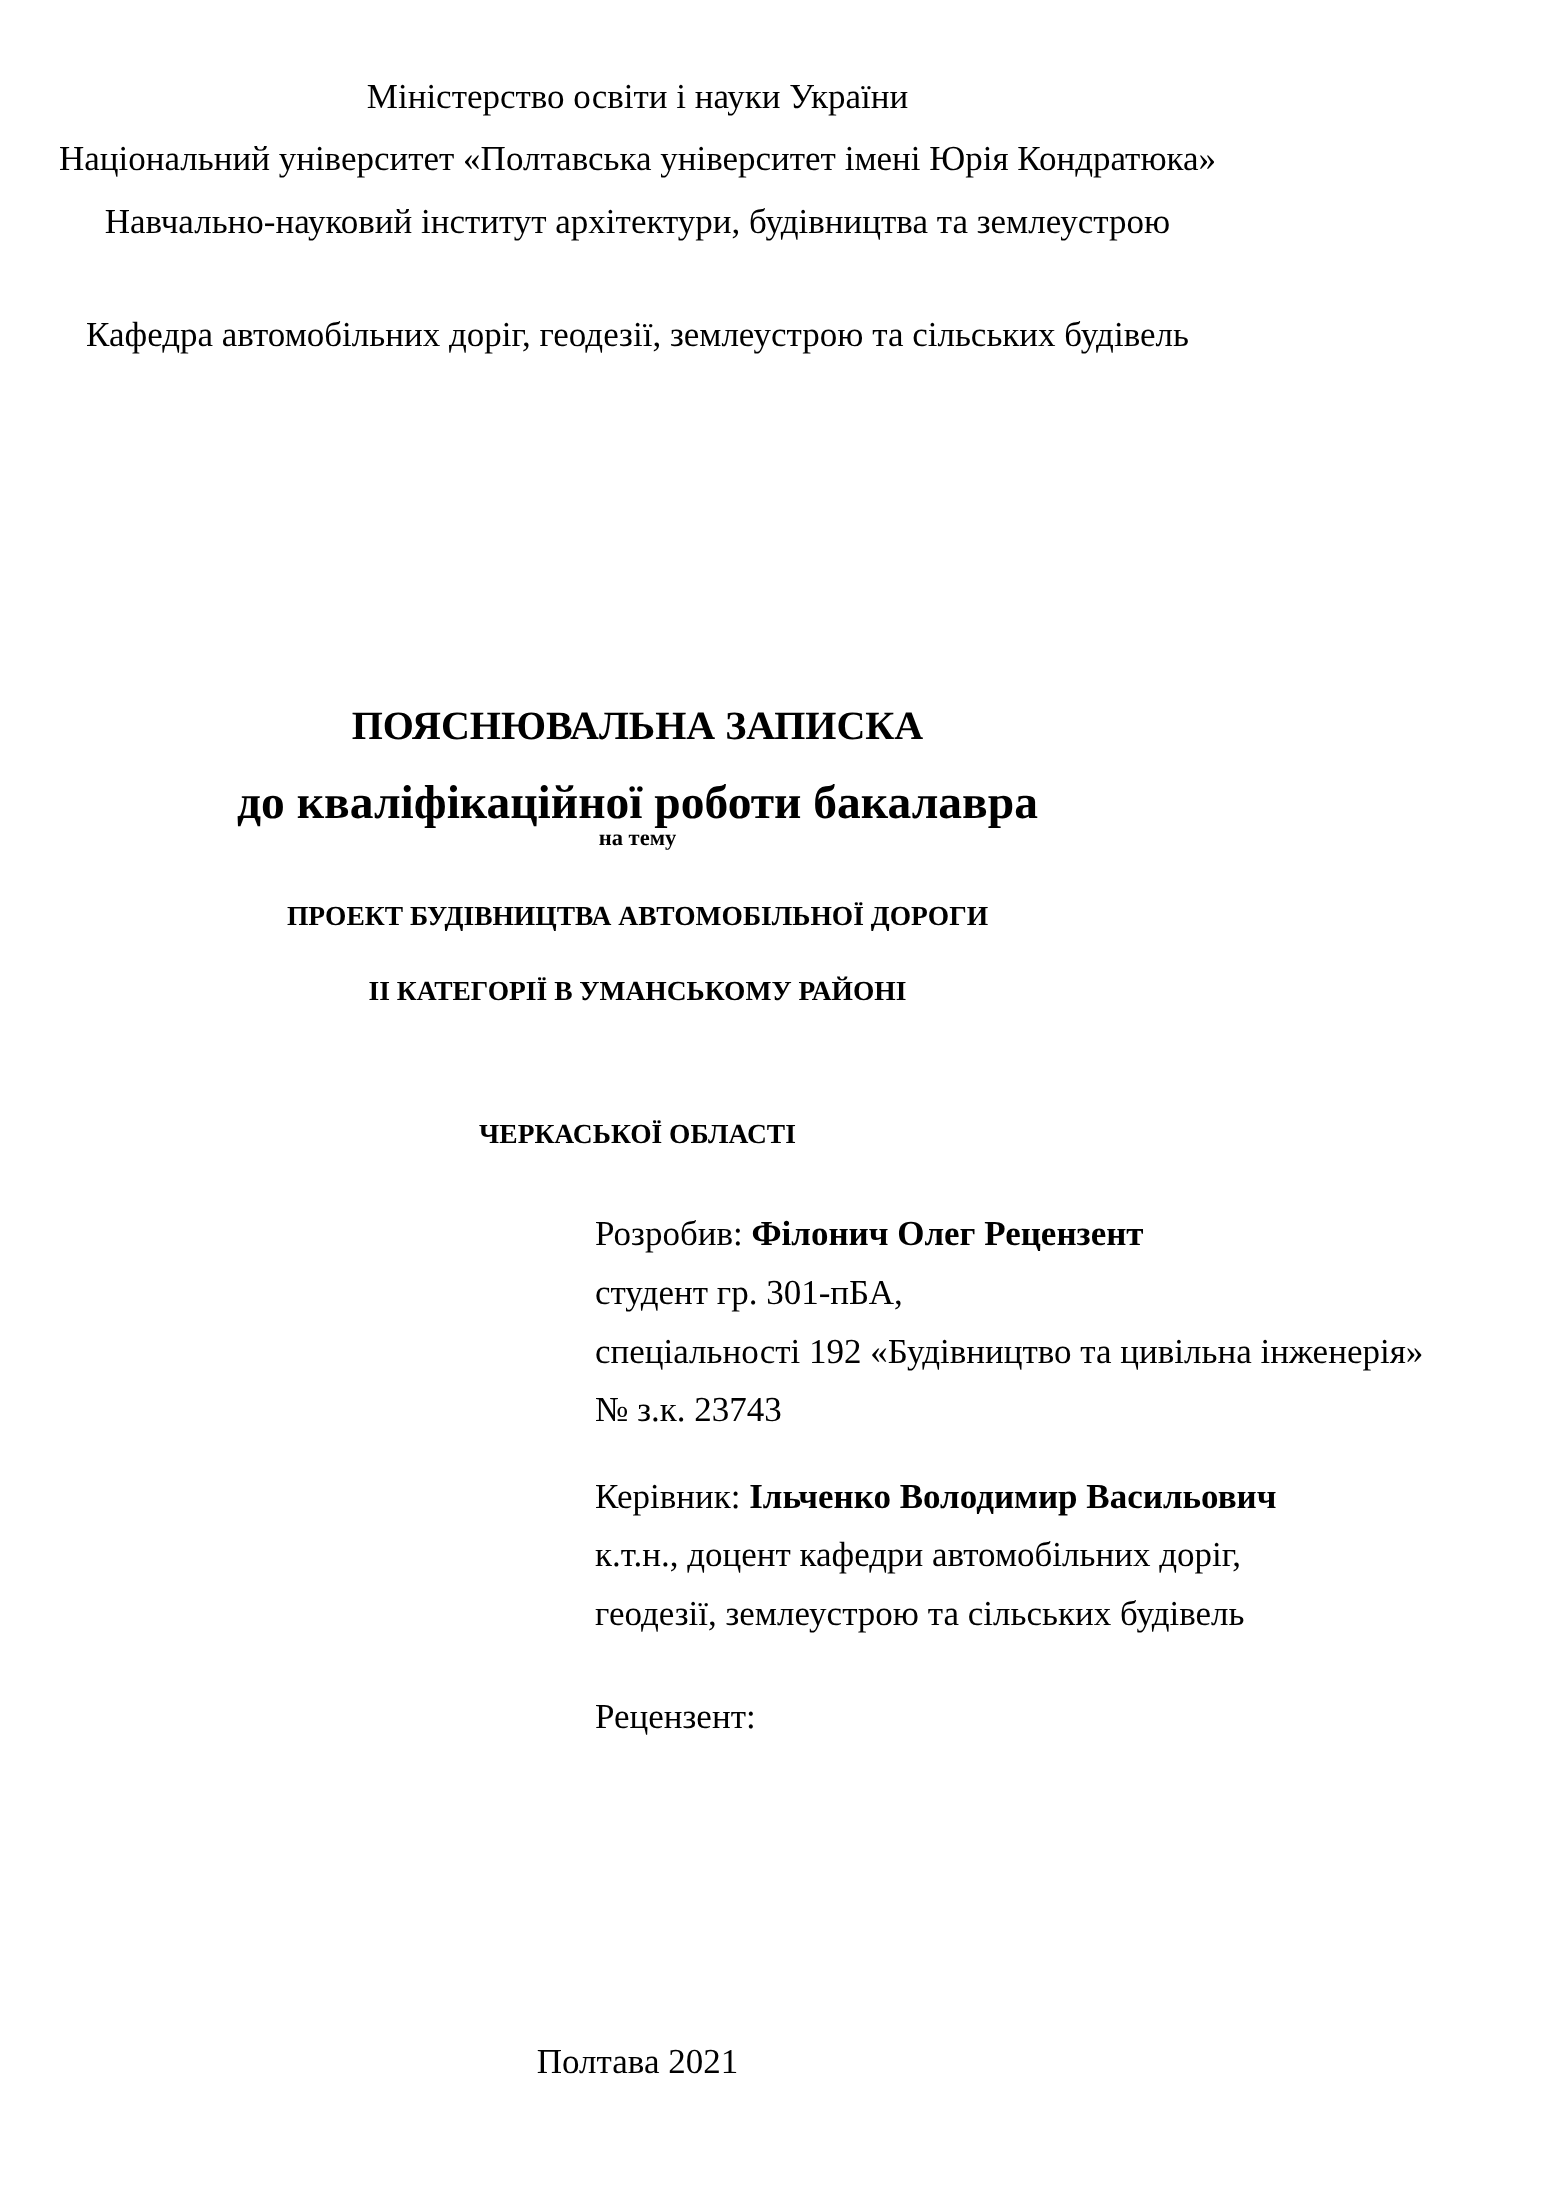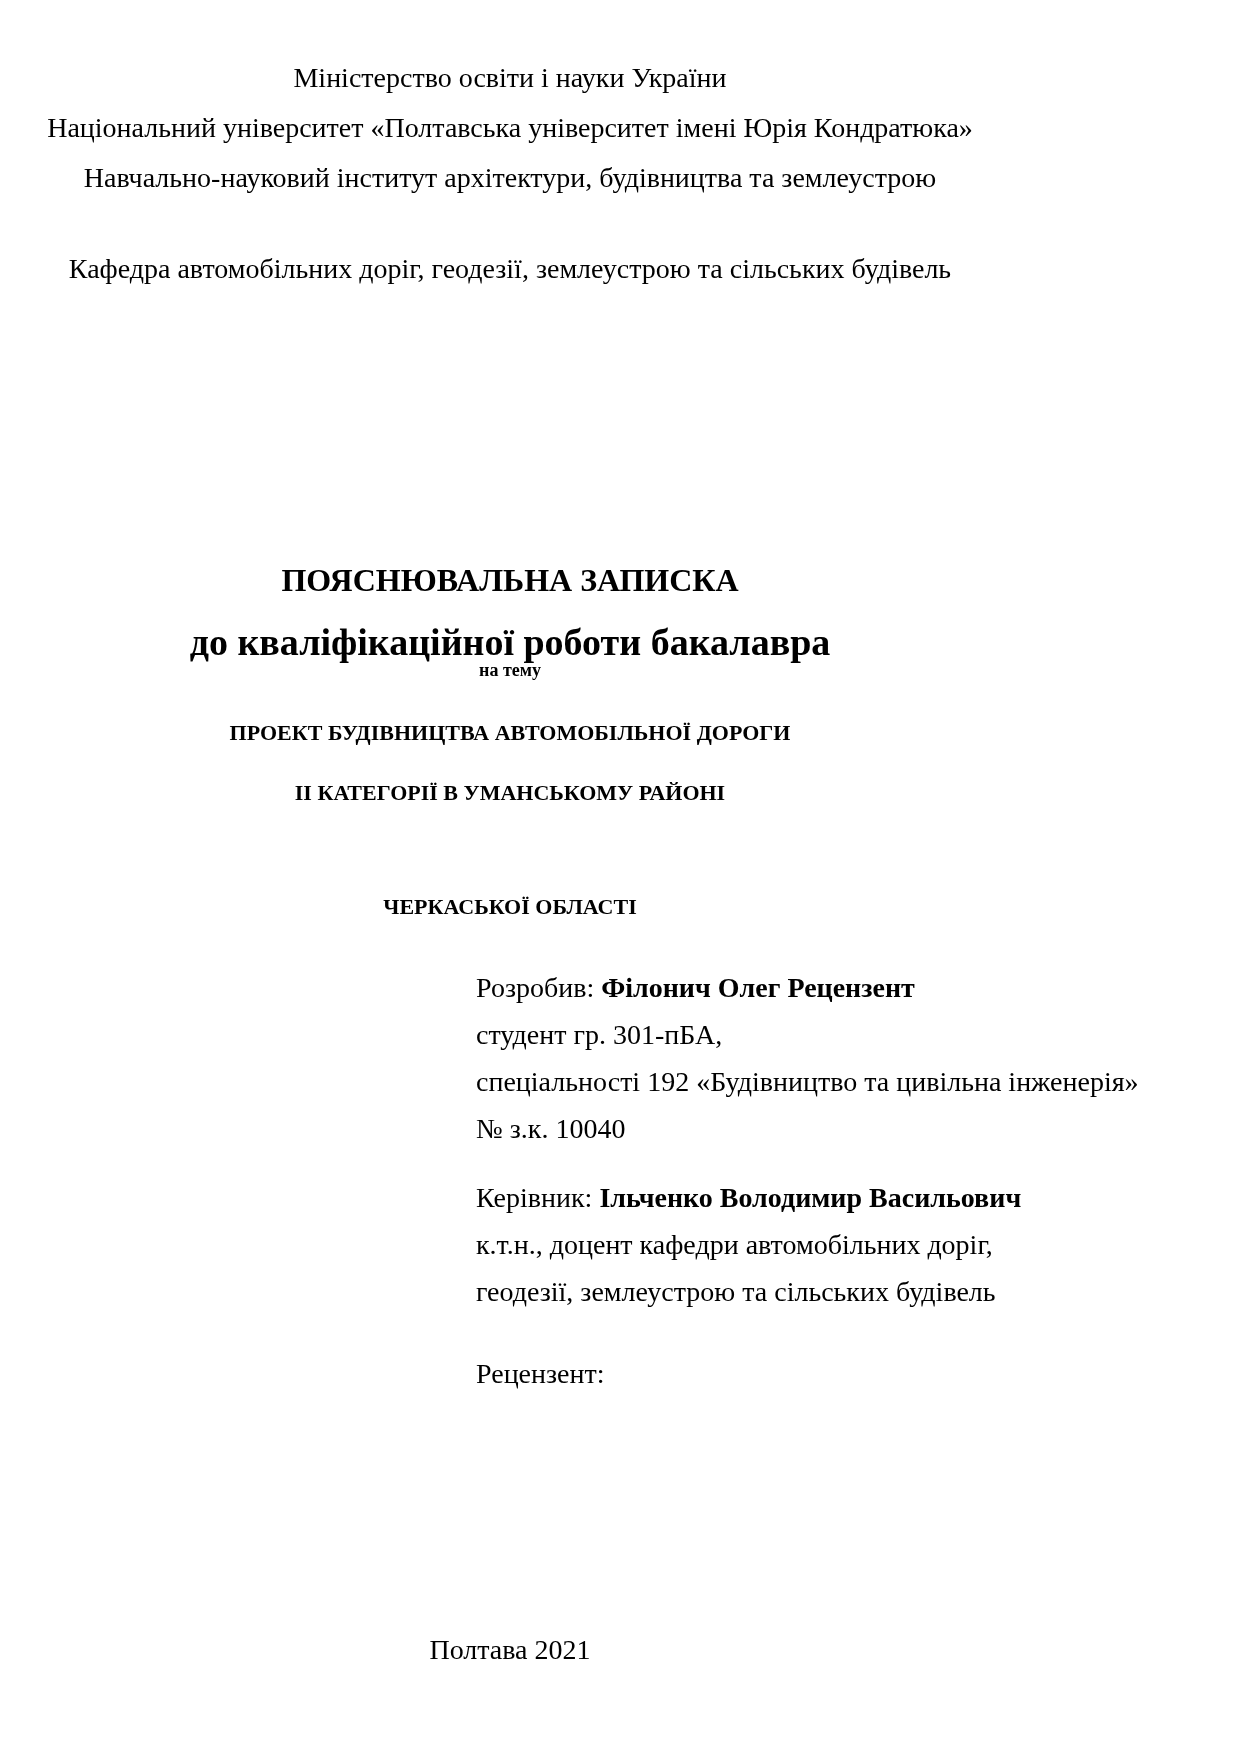--- a/index.html
+++ b/index.html
@@ -29,21 +29,21 @@
 
 <div class="line bold t-title" style="top:720px;">ПРОЕКТ БУДІВНИЦТВА АВТОМОБІЛЬНОЇ ДОРОГИ</div>
 <div class="line bold t-title" style="top:780px;">ІІ КАТЕГОРІЇ В УМАНСЬКОМУ РАЙОНІ</div>
 <div class="line bold t-title" style="top:868px;margin-top:26px;">ЧЕРКАСЬКОЇ ОБЛАСТІ</div>
 
 <div class="info" style="top:972px;">
   <span>Розробив: </span><b>Філонич Олег Рецензент</b>
 </div>
 <div class="info" style="top:1019px;">студент гр. 301-пБА,</div>
 <div class="info" style="top:1066px;">спеціальності 192 «Будівництво та цивільна інженерія»</div>
-<div class="info" style="top:1113px;">№ з.к. 10040</div>
+<div class="info" style="top:1113px;">№ з.к. 23743</div>
 
 <div class="info" style="top:1182px;">
   <span>Керівник: </span><b>Ільченко Володимир Васильович</b>
 </div>
 <div class="info" style="top:1229px;">к.т.н., доцент кафедри автомобільних доріг,</div>
 <div class="info" style="top:1276px;">геодезії, землеустрою та сільських будівель</div>
 
 <div class="info" style="top:1358px;">Рецензент:</div>
 
 <div class="line hdr" style="top:1634px;">Полтава 2021</div>

